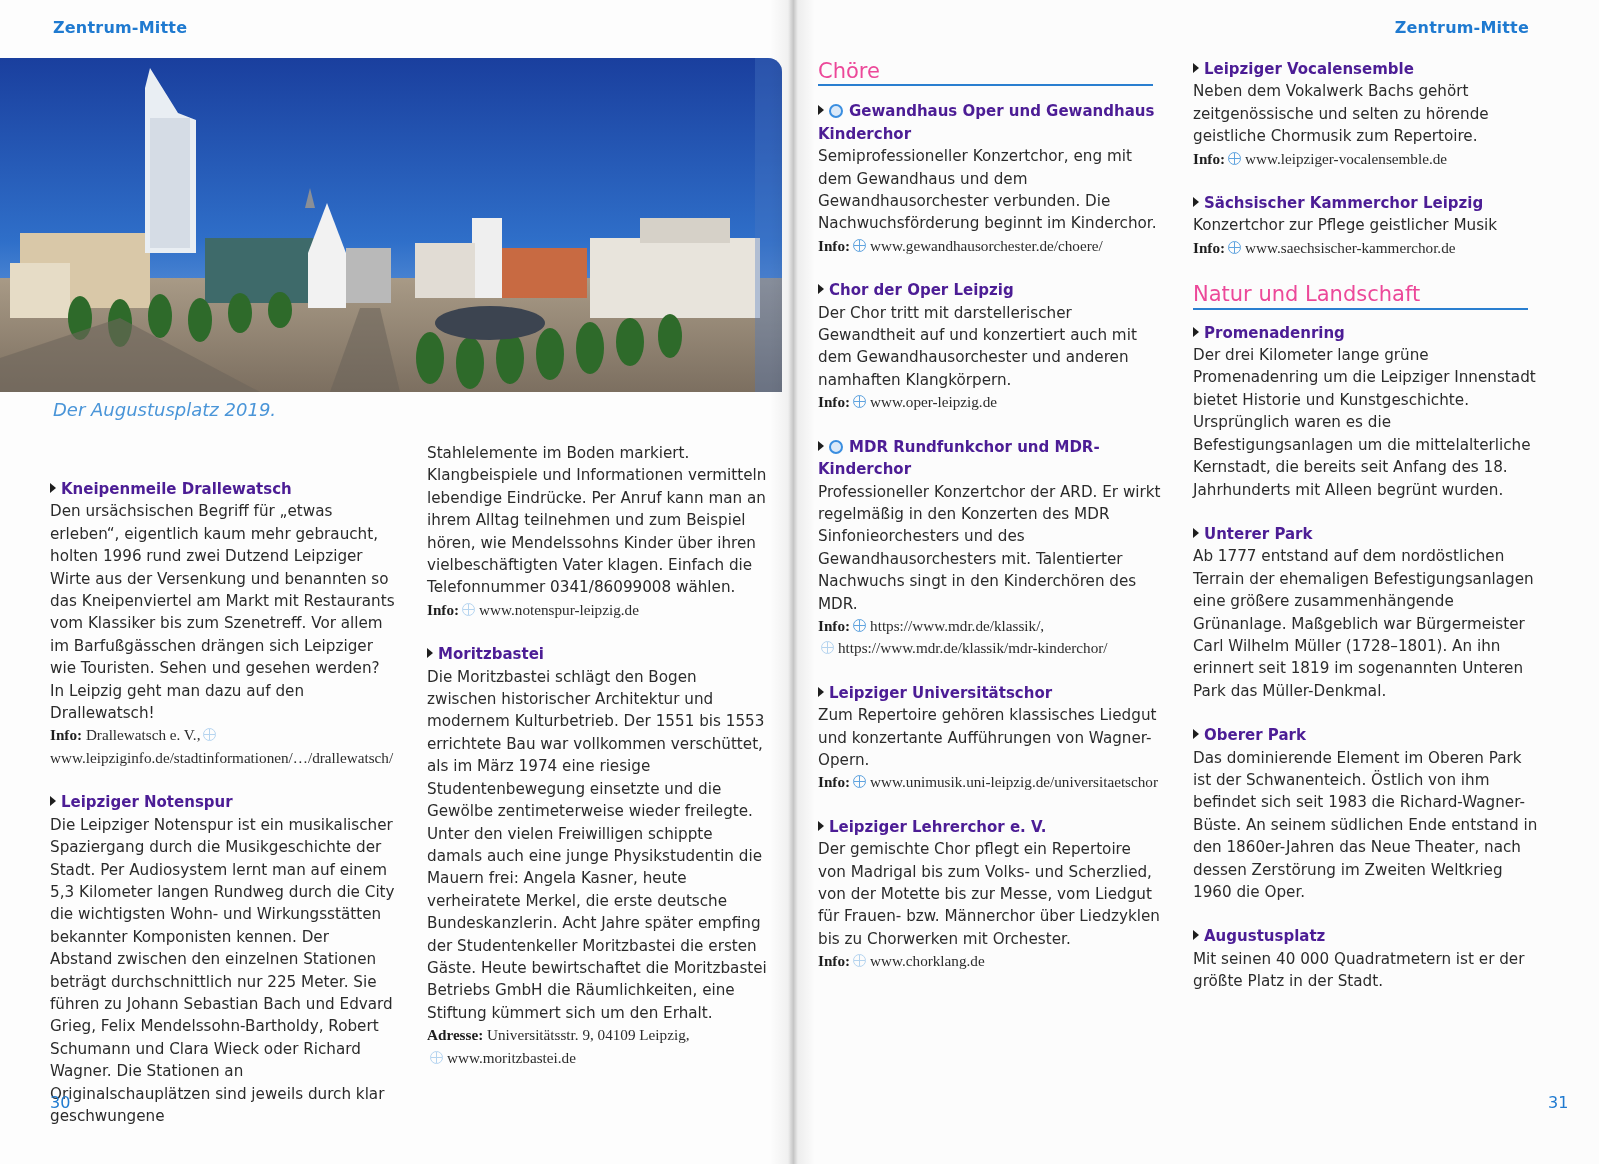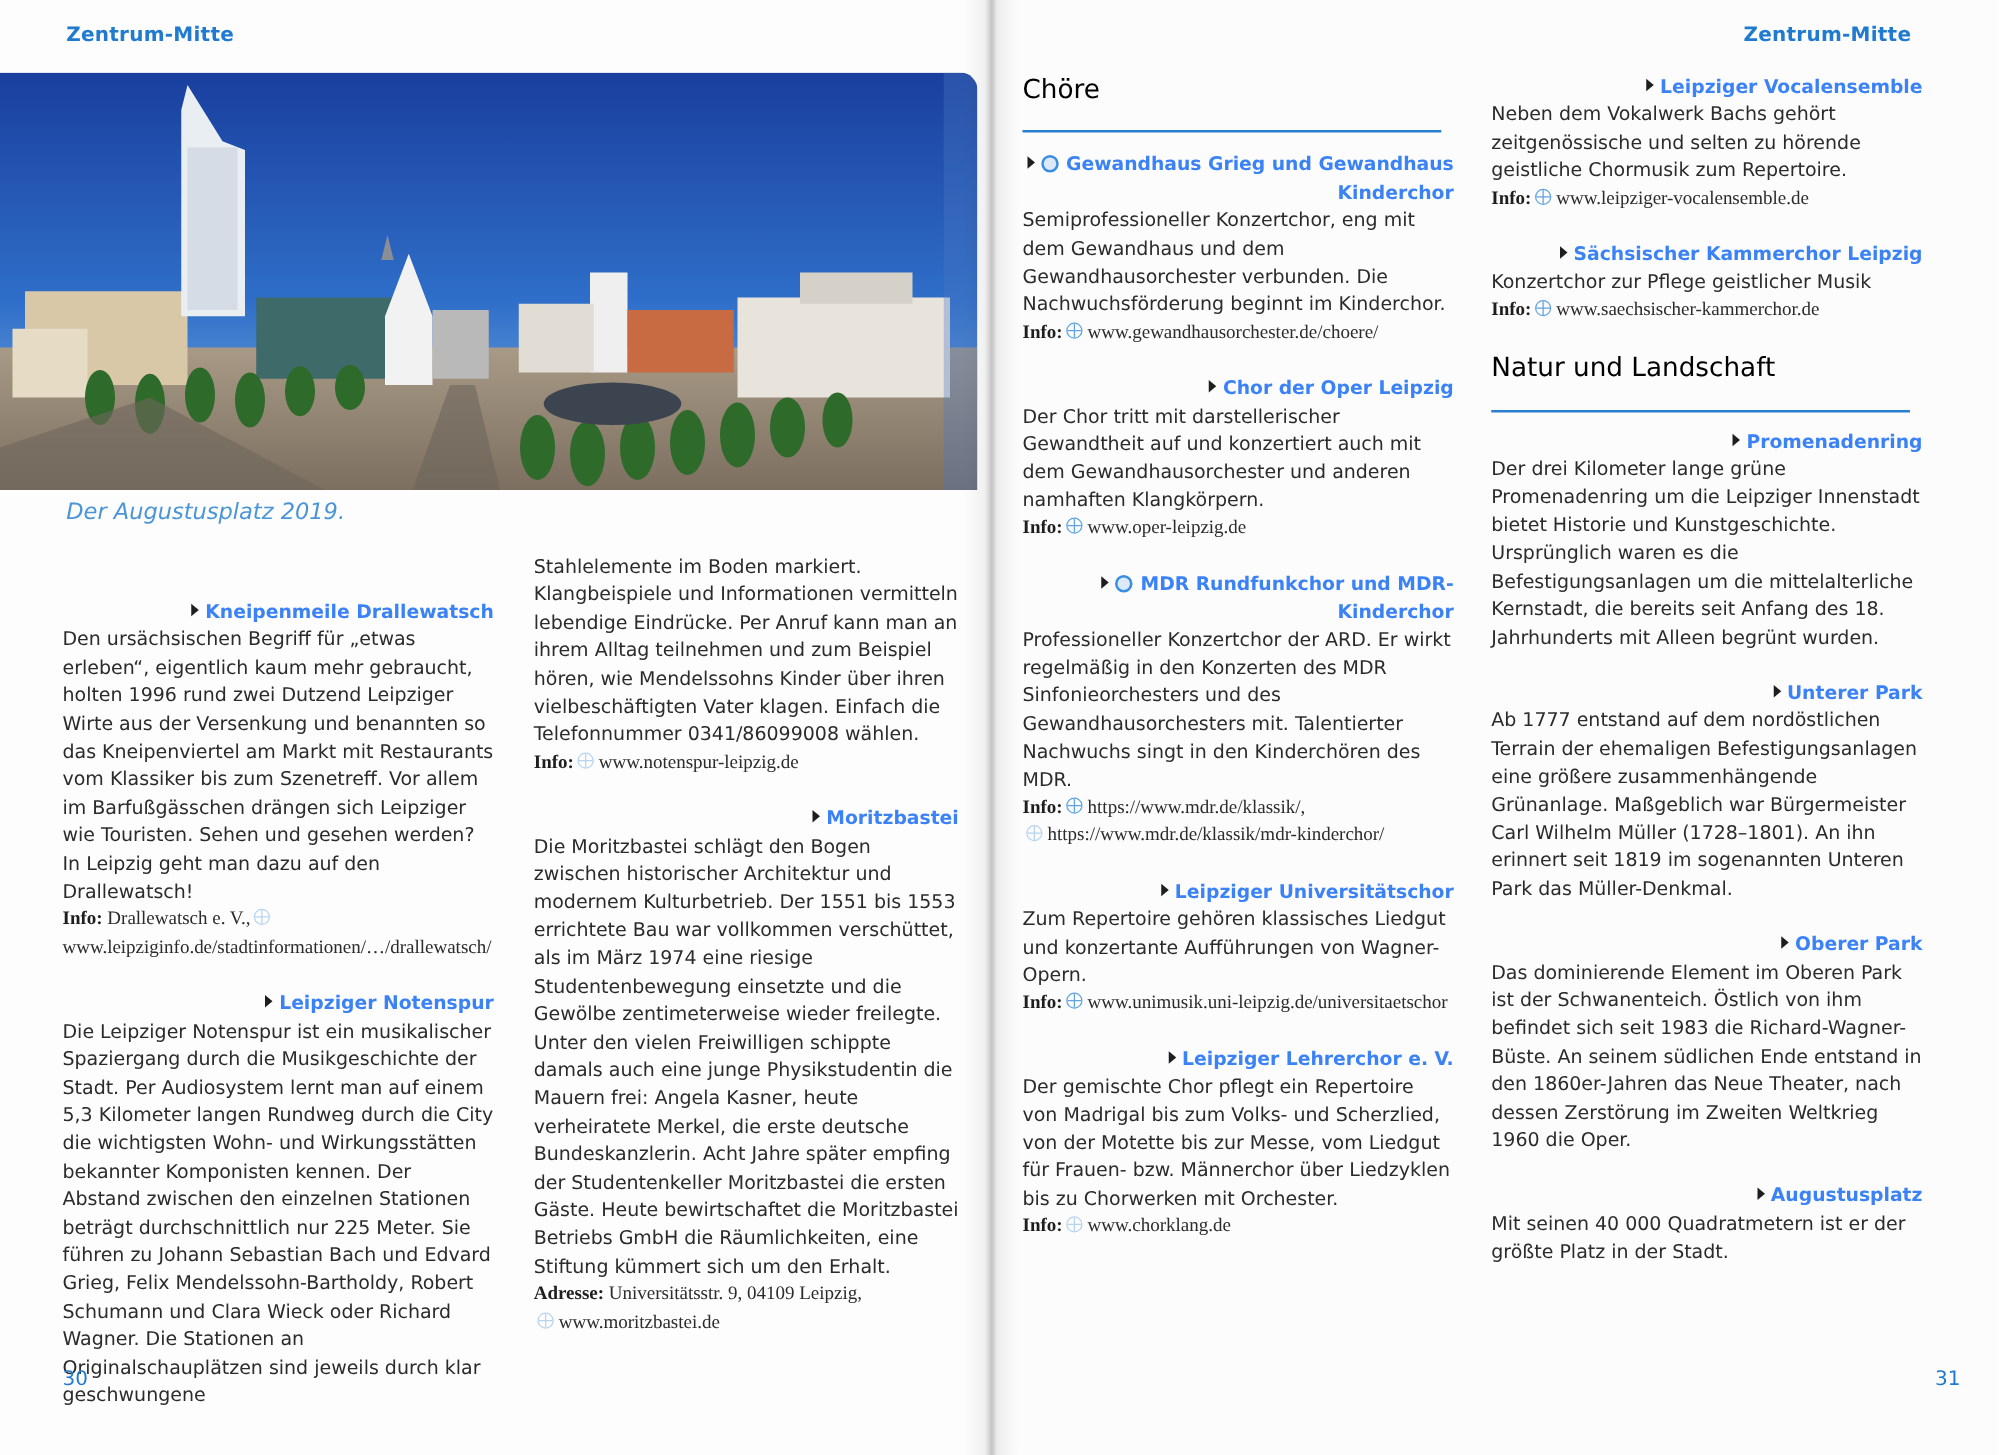--- a/index.html
+++ b/index.html
@@ -37,40 +37,40 @@
     font-family:"DejaVu Sans", sans-serif;
   }
 
   .col { position:absolute; font-size:15.2px; line-height:22.4px; color:#2b2b2b; }
   .col-1 { left:50px; top:442px; width:345px;margin-top:36px; }
   .col-2 { left:427px; top:442px; width:340px; }
   .col-3 { left:818px; top:60px; width:345px; }
   .col-4 { left:1193px; top:58px; width:345px; }
 
   .entry { margin-bottom:22px; }
-  .entry-title { font-weight:bold; color:#3b82f6; font-size:15px; display:block;text-align:right; }
+  .entry-title { font-weight:bold; color:#4c1d95; font-size:15px; display:block; }
   .bullet { display:inline-block; width:0; height:0; border-top:5px solid transparent; border-bottom:5px solid transparent; border-left:6px solid #1e1e1e; margin-right:5px; vertical-align:1px; }
   .entry-body { display:block; }
   .info-line { display:block;font-family:Liberation Serif, serif; }
   .info-label { font-weight:bold; color:#1e1e1e; }
   .globe {
     display:inline-block; width:13px; height:13px; border-radius:50%;
     border:1.5px solid #5fa3df; box-sizing:border-box; vertical-align:-1px; margin:0 4px 0 3px;
     position:relative;
     background:
       linear-gradient(#5fa3df,#5fa3df) center/100% 1px no-repeat,
       linear-gradient(#5fa3df,#5fa3df) center/1px 100% no-repeat;
   }
   .globe.faint { opacity:0.45; }
   .choir-icon {
     display:inline-block; width:14px; height:14px; border-radius:50%; border:2px solid #3a8ee0;
     box-sizing:border-box; vertical-align:-2px; margin-right:6px; background:#dbe9f8;
   }
 
-  .section-head { font-size:21px; color:#000000; margin:0 0 6px 0; padding-bottom:22px; border-bottom:2px solid #2a7fd0; }
+  .section-head { font-size:21px; color:#ec4899; margin:0 0 6px 0; padding-bottom:2px; border-bottom:2px solid #2a7fd0; }
   .section-head.spaced { margin-top:24px; }
   .col-3 .section-head { width:335px; margin-bottom:14px; }
   .col-4 .section-head { width:335px; margin-bottom:12px; }
 </style>
 </head>
 <body>
 
 <div class="page page-left">
   <div class="running-head rh-left">Zentrum-Mitte</div>
 
@@ -171,21 +171,21 @@
   <div class="page-number pn-left">30</div>
 </div>
 
 <div class="page page-right"></div>
 <div class="running-head rh-right">Zentrum-Mitte</div>
 
 <div class="col col-3">
   <div class="section-head">Chöre</div>
 
   <div class="entry">
-    <span class="entry-title"><span class="bullet"></span><span class="choir-icon"></span><span>Gewandhaus Grieg und Gewandhaus Kinderchor</span></span>
+    <span class="entry-title"><span class="bullet"></span><span class="choir-icon"></span><span>Gewandhaus Oper und Gewandhaus Kinderchor</span></span>
     <span class="entry-body">Semiprofessioneller Konzertchor, eng mit dem Gewandhaus und dem Gewandhausorchester verbunden. Die Nachwuchsförderung beginnt im Kinderchor.</span>
     <span class="info-line"><span class="info-label">Info:</span><span class="globe"></span><span>www.gewandhausorchester.de/choere/</span></span>
   </div>
 
   <div class="entry">
     <span class="entry-title"><span class="bullet"></span><span>Chor der Oper Leipzig</span></span>
     <span class="entry-body">Der Chor tritt mit darstellerischer Gewandtheit auf und konzertiert auch mit dem Gewandhausorchester und anderen namhaften Klangkörpern.</span>
     <span class="info-line"><span class="info-label">Info:</span><span class="globe"></span><span>www.oper-leipzig.de</span></span>
   </div>
 

